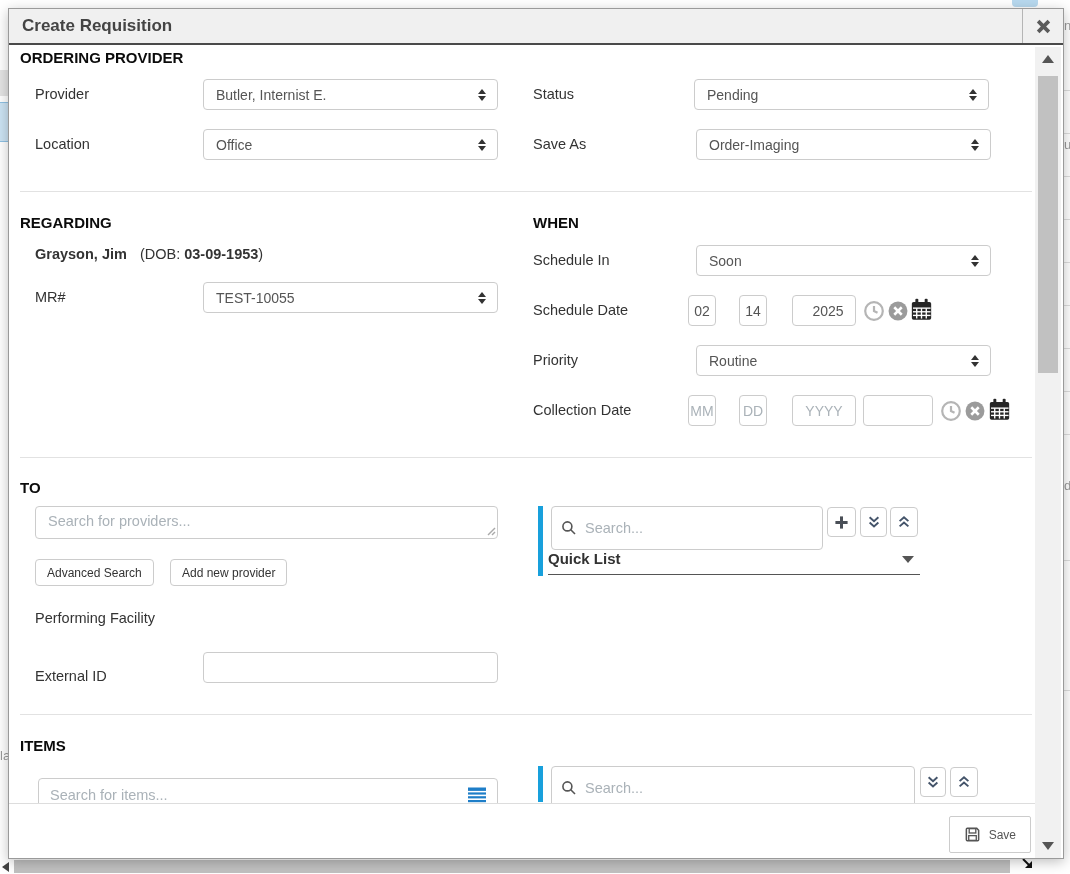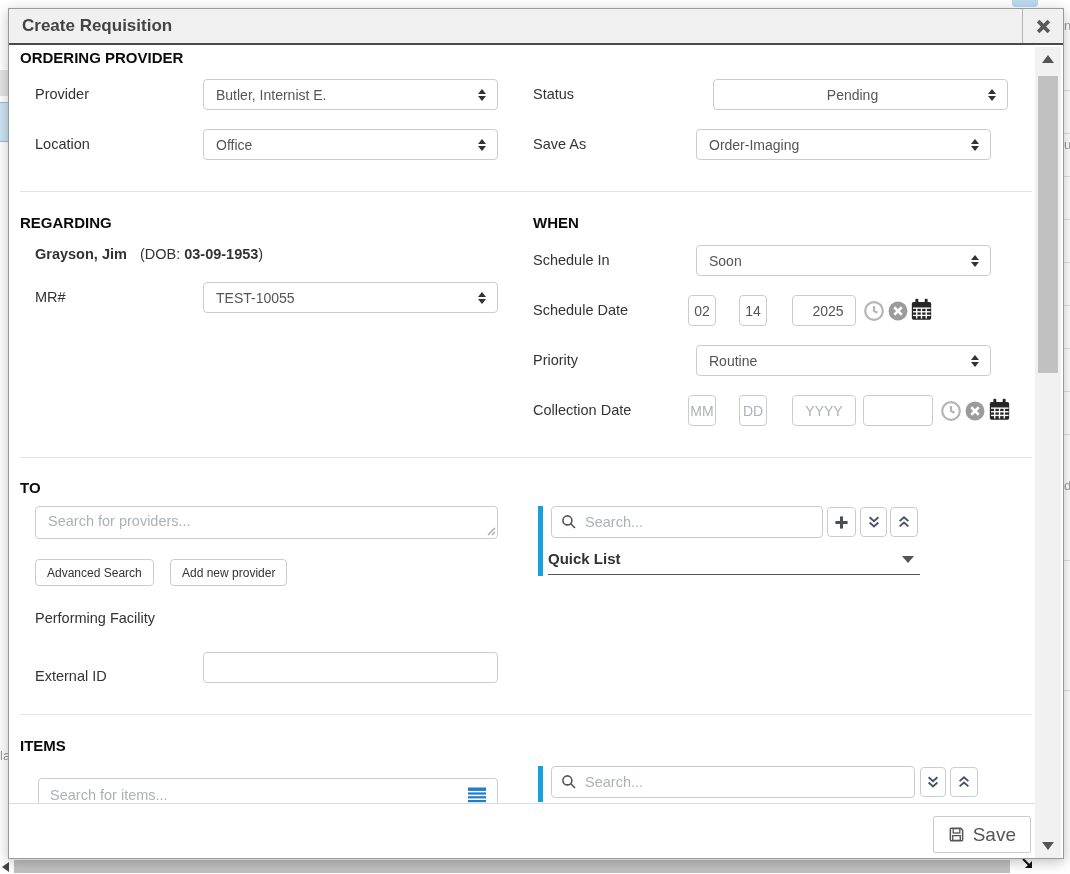--- a/index.html
+++ b/index.html
@@ -30,42 +30,42 @@
        box-sizing:border-box;display:flex;align-items:center;padding:0 28px 0 12px;cursor:pointer;}
   .sel-text{font-size:14px;color:#555;white-space:nowrap;overflow:hidden;}
   .sel-arrows{position:absolute;right:11px;top:50%;transform:translateY(-50%);display:flex;flex-direction:column;gap:2px;}
   .tu{width:0;height:0;border-left:4.5px solid transparent;border-right:4.5px solid transparent;border-bottom:5px solid #333;}
   .td{width:0;height:0;border-left:4.5px solid transparent;border-right:4.5px solid transparent;border-top:5px solid #333;}
 
   .di{position:absolute;width:28px;height:31px;border:1px solid #ccc;border-radius:4px;box-sizing:border-box;
       text-align:center;font-size:14px;color:#555;font-family:inherit;padding:0;outline:none;}
   input::placeholder,textarea::placeholder{color:#aab2b8;opacity:1;}
 
-  .sw{position:absolute;height:32px;border:1px solid #ccc;border-radius:4px;background:#fff;box-sizing:border-box;
+  .sw{position:absolute;height:44px;border:1px solid #ccc;border-radius:4px;background:#fff;box-sizing:border-box;
       display:flex;align-items:center;padding:0 9px;gap:6px;}
   .sw input{border:0;outline:0;flex:1;min-width:0;font-size:14.5px;color:#555;font-family:inherit;background:transparent;}
 
   .iconbtn{position:absolute;height:30px;border:1px solid #ccc;border-radius:4px;background:#fff;
            display:flex;align-items:center;justify-content:center;padding:0;cursor:pointer;box-sizing:border-box;}
   .txtbtn{position:absolute;height:27px;border:1px solid #ccc;border-radius:4px;background:#fff;
           font-size:12px;color:#333;display:flex;align-items:center;justify-content:center;
           padding:0 11px;font-family:inherit;cursor:pointer;box-sizing:border-box;}
   .rowicon{position:absolute;cursor:pointer;}
 
   .bluebar{position:absolute;width:5px;background:#18A0DC;}
   .caret{width:0;height:0;border-left:6px solid transparent;border-right:6px solid transparent;border-top:7px solid #555;}
   .qul{position:absolute;height:1px;background:#555;}
 
   .ta-wrap{position:absolute;}
   .ta-wrap textarea{width:100%;height:100%;box-sizing:border-box;border:1px solid #ccc;border-radius:4px;
         resize:none;padding:6px 12px;font-size:14.5px;color:#7f1d1d;font-family:inherit;outline:none;}
 
   .footer{position:absolute;left:0;top:756px;width:1026px;height:55px;background:#fff;border-top:1px solid #ddd;}
   .savebtn{position:absolute;right:4px;top:12px;height:37px;border:1px solid #ccc;border-radius:2px;background:#fff;
-           display:flex;align-items:center;gap:8px;padding:0 14px;font-size:19px;color:#555;
+           display:flex;align-items:center;gap:8px;padding:0 14px;font-size:12px;color:#555;
            font-family:inherit;cursor:pointer;box-sizing:border-box;}
 
   
   .vsb{position:absolute;right:0;top:0;width:26px;height:811px;background:#f1f1f1;}
   .vsb-thumb{position:absolute;left:3px;top:29px;width:20px;height:297px;background:#c1c1c1;}
   .arr-up{position:absolute;left:7px;top:8px;width:0;height:0;border-left:6px solid transparent;border-right:6px solid transparent;border-bottom:8px solid #555;}
   .arr-dn{position:absolute;left:7px;bottom:8px;width:0;height:0;border-left:6px solid transparent;border-right:6px solid transparent;border-top:8px solid #555;}
 
   
   .hsb-thumb{position:absolute;left:14px;top:860px;width:996px;height:13px;background:#c1c1c1;}
@@ -120,21 +120,21 @@
 
       <div class="lbl" style="left:26px;top:39px;">Provider</div>
       <div class="sel" style="left:194px;top:32px;">
         <span class="sel-text">Butler, Internist E.</span>
         <span class="sel-arrows">
             <i class="tu"></i>
             <i class="td"></i>
           </span>
       </div>
       <div class="lbl" style="left:524px;top:39px;">Status</div>
-      <div class="sel" style="left:704px;top:32px;justify-content:center;">
+      <div class="sel" style="left:685px;top:32px;">
         <span class="sel-text">Pending</span>
         <span class="sel-arrows">
             <i class="tu"></i>
             <i class="td"></i>
           </span>
       </div>
 
       <div class="lbl" style="left:26px;top:89px;">Location</div>
       <div class="sel" style="left:194px;top:82px;">
         <span class="sel-text">Office</span>

